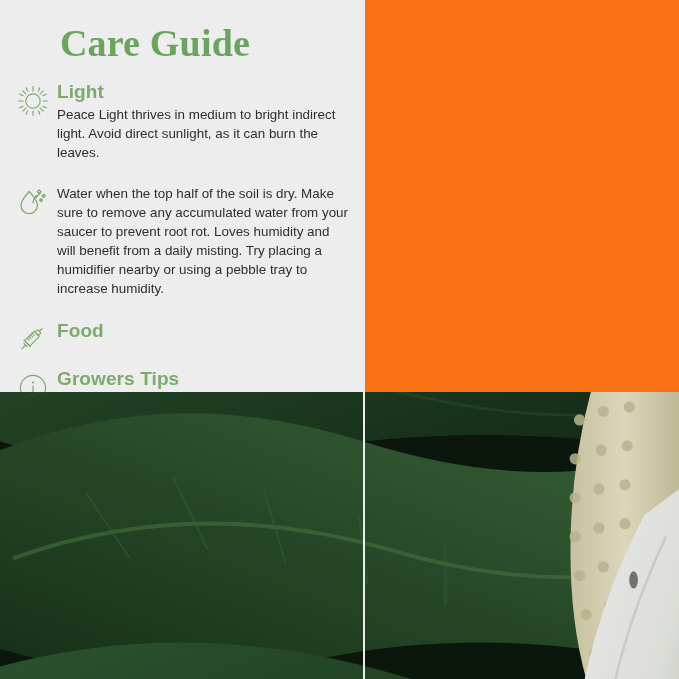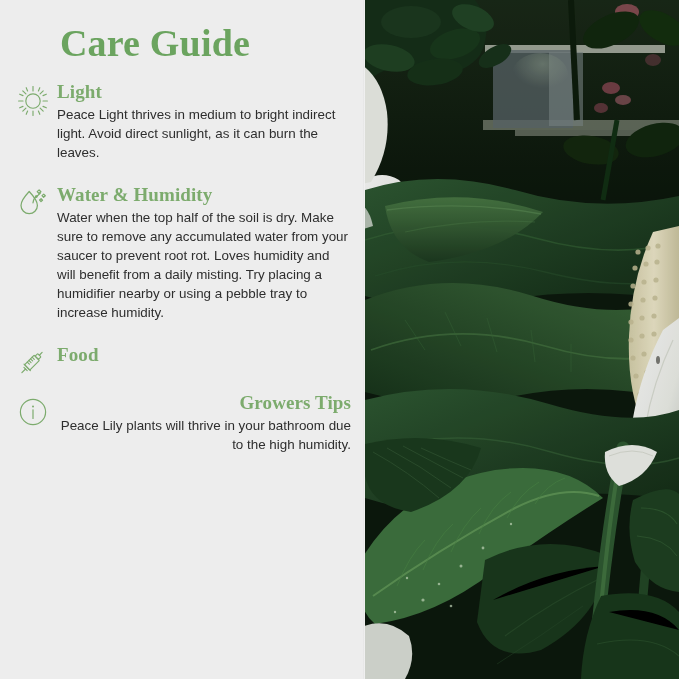--- a/index.html
+++ b/index.html
@@ -7,20 +7,21 @@
     width:679px; height:679px;
     background:#ededed;
     font-family:"Liberation Sans", sans-serif;
     overflow:hidden;
   }
   .page {
     position:relative;
     width:679px; height:679px;
     display:flex;
     background:#f97316;
+    flex-direction:column;
   }
 
   
   .guide-panel {
     width:365px;
     height:679px;
     background:#ededed;
     position:relative;
     padding:0;
     flex:0 0 365px;
@@ -51,41 +52,41 @@
     position:absolute;
     left:15px;
     top:2px;
     width:36px;
     height:36px;
     display:block;
   }
   .sec-icon svg { display:block; width:36px; height:36px; }
 
   .sec-heading {
-    font-family:Liberation Serif, serif;
+    font-family:Liberation Sans, sans-serif;
     font-weight:700;
     font-size:19px;
     line-height:1.15;
     color:#7cab6d;
     margin-bottom:2px;
     letter-spacing:0.1px;
   }
 
   .sec-body {
     font-family:"Liberation Sans", sans-serif;
     font-size:13.4px;
     line-height:1.42;
     color:#2e2e2e;
   }
 
   
   .section.s-light     { margin-top:0px;  margin-bottom:22px; }
   .section.s-water     { margin-bottom:22px; }
   .section.s-food      { margin-bottom:26px; }
-  .section.s-tips      { margin-bottom:0px;text-align:right; }
+  .section.s-tips      { margin-bottom:0px; }
 
   .section.s-water .sec-icon { top:0px; }
   .section.s-food  .sec-icon { left:13px; top:0px; width:38px; height:38px; }
   .section.s-food  .sec-icon svg { width:38px; height:38px; }
   .section.s-tips  .sec-icon { top:2px; }
 
   
   .photo {
     position:relative;
     flex:1 1 auto;
@@ -145,21 +146,20 @@
           <svg viewBox="0 0 36 36" fill="none" stroke="#7cab6d" stroke-width="1.25" stroke-linecap="round" stroke-linejoin="round">
             <path d="M14.2 7.5 C14.2 7.5 6.0 16.2 6.0 21.4 C6.0 26.0 9.7 29.6 14.2 29.6 C18.7 29.6 22.4 26.0 22.4 21.4 C22.4 16.2 14.2 7.5 14.2 7.5 Z"></path>
             <path d="M18.0 18.8 C18.0 18.8 18.6 13.6 22.6 11.6"></path>
             <path d="M22.6 11.6 L25.2 9.2"></path>
             <path d="M22.2 7.6 l1.9 -1.7 1.8 1.9 -1.9 1.7 z"></path>
             <path d="M27.0 11.6 l1.7 -1.5 1.6 1.7 -1.7 1.5 z"></path>
             <path d="M24.6 16.0 l1.5 -1.3 1.4 1.5 -1.5 1.3 z"></path>
             <circle cx="21.3" cy="12.6" r="0.8"></circle>
           </svg>
         </span>
-        <div class="sec-heading">Water &amp; Humidity</div>
         <div class="sec-body">Water when the top half of the soil is dry. Make sure to remove any accumulated water from your saucer to prevent root rot. Loves humidity and will benefit from a daily misting. Try placing a humidifier nearby or using a pebble tray to increase humidity.</div>
       </div>
 
       <div class="section s-food">
         <span class="sec-icon">
           <svg viewBox="0 0 38 38" fill="none" stroke="#7cab6d" stroke-width="1.15" stroke-linecap="round" stroke-linejoin="round">
             <g transform="rotate(-45 19 19)">
               <rect x="12.5" y="15.0" width="13.5" height="7.4" rx="0.6"></rect>
               <path d="M26.0 16.4 h3.0 a0.7 0.7 0 0 1 0.7 0.7 v3.2 a0.7 0.7 0 0 1 -0.7 0.7 h-3.0 z"></path>
               <line x1="29.7" y1="18.7" x2="33.6" y2="18.7"></line>
@@ -178,21 +178,20 @@
 
       <div class="section s-tips">
         <span class="sec-icon">
           <svg viewBox="0 0 36 36" fill="none" stroke="#7cab6d" stroke-width="1.2">
             <circle cx="18" cy="18" r="12.6"></circle>
             <circle cx="18" cy="12.4" r="1.0" fill="#7cab6d" stroke="none"></circle>
             <line x1="18" y1="15.8" x2="18" y2="24.4" stroke-linecap="round"></line>
           </svg>
         </span>
         <div class="sec-heading">Growers Tips</div>
-        <div class="sec-body">Peace Lily plants will thrive in your bathroom due to the high humidity.</div>
       </div>
 
     </div>
   </div>
 
   <div class="panel-edge"></div>
 
   <div class="photo">
     <svg viewBox="0 0 314 679" preserveAspectRatio="xMidYMid slice">
       <defs>

